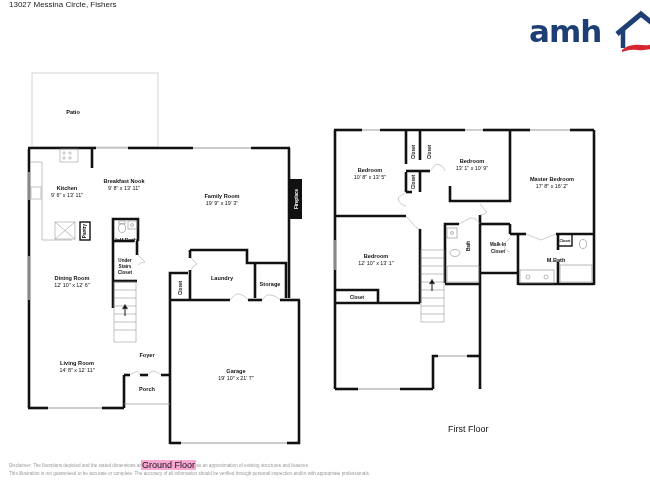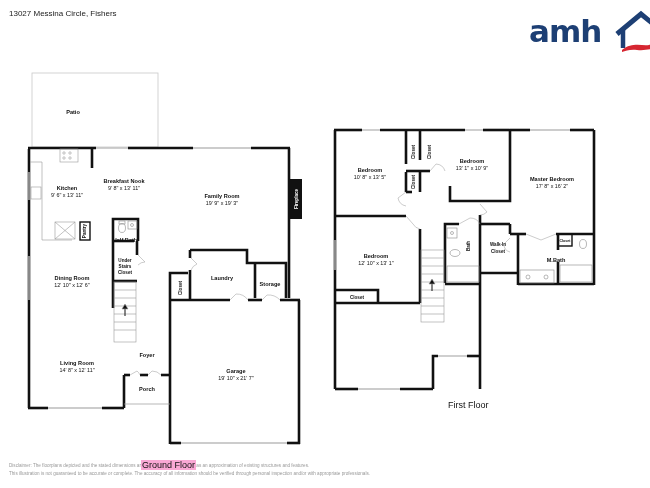--- a/index.html
+++ b/index.html
@@ -1,26 +1,26 @@
 <!DOCTYPE html>
 <html><head>
 <meta charset="utf-8">
 <style>
   html, body { margin:0; padding:0; background:#ffffff; }
   body { width:650px; height:488px; position:relative; overflow:hidden; font-family:"Liberation Sans", sans-serif; }
-  .address { position:absolute; left:9px; top:9px; font-size:8px; color:#222; }
+  .address { position:absolute; left:9px; top:0; font-size:8px; color:#222; }
   .logo { position:absolute; left:505px; top:8px; width:135px; height:46px;margin-left:24px; }
   .logo-text { position:absolute; left:0; top:8px; font-family:"DejaVu Sans", sans-serif; font-weight:bold; font-size:31px; color:#1d3f74; letter-spacing:-1px; line-height:1; }
   svg.plan { position:absolute; left:0; top:0; }
   .lbl { font-family:"Liberation Sans", sans-serif; font-size:5.6px; font-weight:bold; fill:#111; text-anchor:middle; }
   .dim { font-family:"Liberation Sans", sans-serif; font-size:5.4px; fill:#111; text-anchor:middle; }
   .sm { font-family:"Liberation Sans", sans-serif; font-size:4.6px; font-weight:bold; fill:#111; text-anchor:middle; }
   .floor-label { position:absolute; font-size:9px; color:#111; }
   .ground-floor { left:141px; top:460px; background:#f9a8d4; padding:0 1px; }
-  .first-floor { left:448px; top:400px;text-align:center; }
+  .first-floor { left:448px; top:424px;text-align:center; }
   .disclaimer { position:absolute; left:9px; top:462px; font-size:4.6px; color:#999; line-height:8px; white-space:nowrap; }
 </style>
 </head>
 <body>
 
 <div class="address">13027 Messina Circle, Fishers</div>
 
 <div class="logo">
   <span class="logo-text">amh</span>
   <svg width="135" height="46" style="position:absolute;left:0;top:0">

